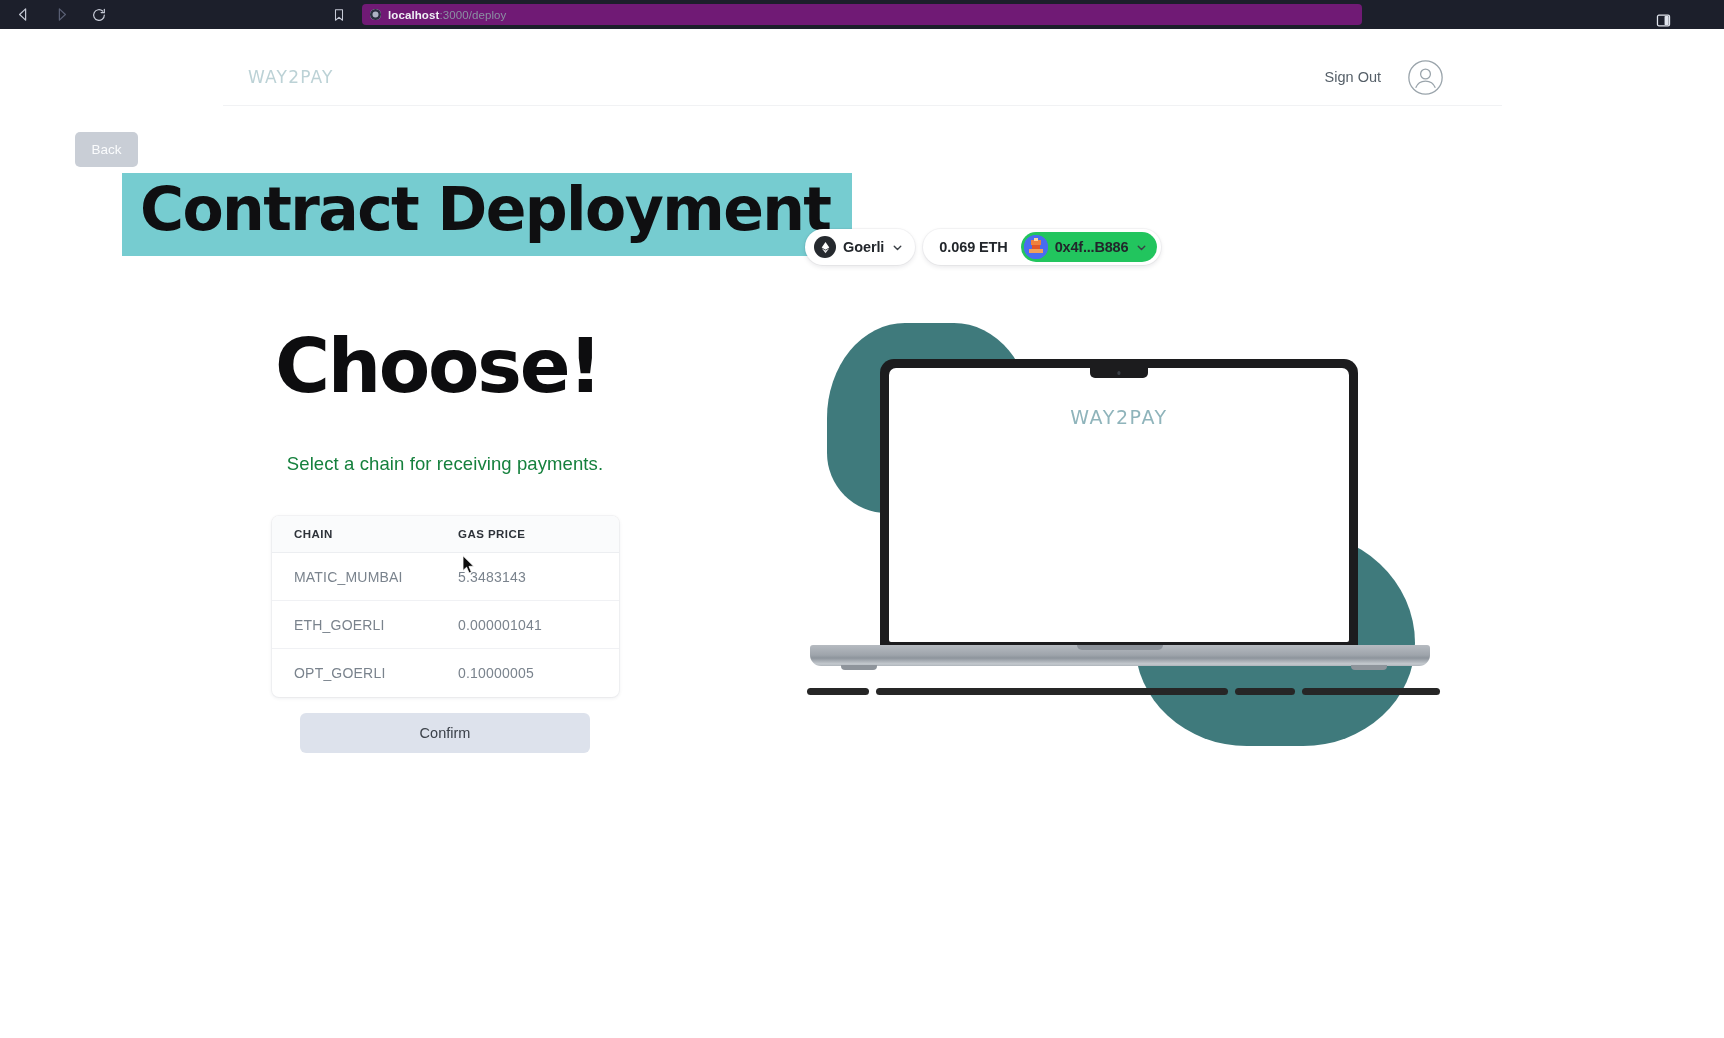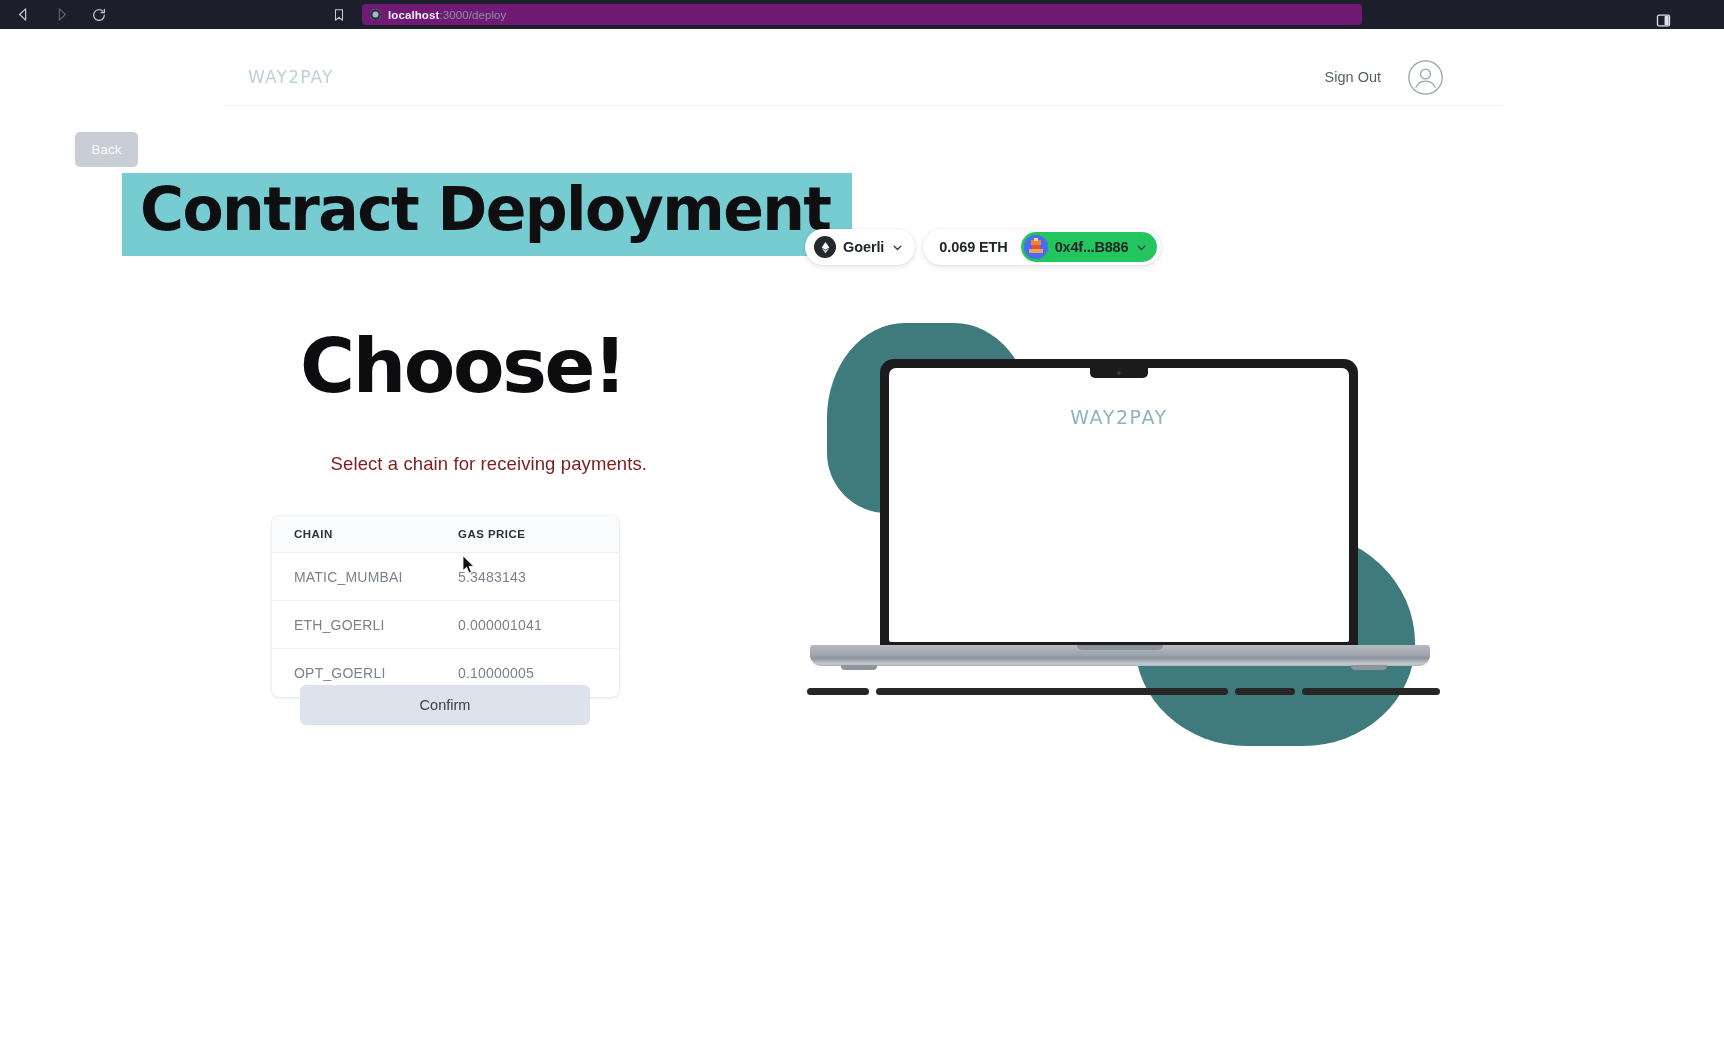--- a/index.html
+++ b/index.html
@@ -97,29 +97,29 @@
     font-weight: 700;
     font-size: 60px;
     letter-spacing: -1.6px;
     color: #0f0f11;
     line-height: 1.12;
   }
 
   
   #choose-heading {
     position: absolute; left: 275px; top: 300px; width: 350px;
-    text-align: right;
+    text-align: left;
     font-family: "DejaVu Sans", sans-serif;
     font-weight: 700; font-size: 75px; letter-spacing: -2.3px;
     color: #0d0d0f; line-height: 1.0;
   }
   #choose-sub {
     position: absolute; left: 243px; top: 424px; width: 404px;
-    text-align: right;
-    font-size: 18.5px; color: #7f1d1d; letter-spacing: .1px;
+    text-align: center;
+    font-size: 18.5px; color: #15803d; letter-spacing: .1px;
     font-family: "Liberation Sans", sans-serif;
   }
 
   
   #chain-table {
     position: absolute; left: 272px; top: 487px;
     width: 347px;
     background: #ffffff;
     border-radius: 7px;
     box-shadow: 0 1px 4px rgba(20,30,50,.09), 0 0 0 1px rgba(20,30,50,.035);
@@ -136,21 +136,21 @@
   .col-chain { width: 186px; padding-left: 22px; }
   .col-gas { flex: 1; }
   #chain-table .row {
     display: flex; height: 48px; align-items: center;
     border-bottom: 1px solid #f0f1f4;
   }
   #chain-table .row:last-child { border-bottom: none; }
   #chain-table .cell { font-size: 14px; color: #7a838d; letter-spacing: .2px; }
 
   #confirm-button {
-    position: absolute; left: 300px; top: 656px;
+    position: absolute; left: 300px; top: 684px;
     width: 290px; height: 40px;
     background: #dde2ec; border: none; border-radius: 6px;
     color: #3b4149; font-size: 14.5px;
     font-family: "Liberation Sans", sans-serif;
     display: flex; align-items: center; justify-content: center;
   }
 
   
   #mouse-cursor { position: absolute; left: 462px; top: 526px; width: 13px; height: 19px; }
 

